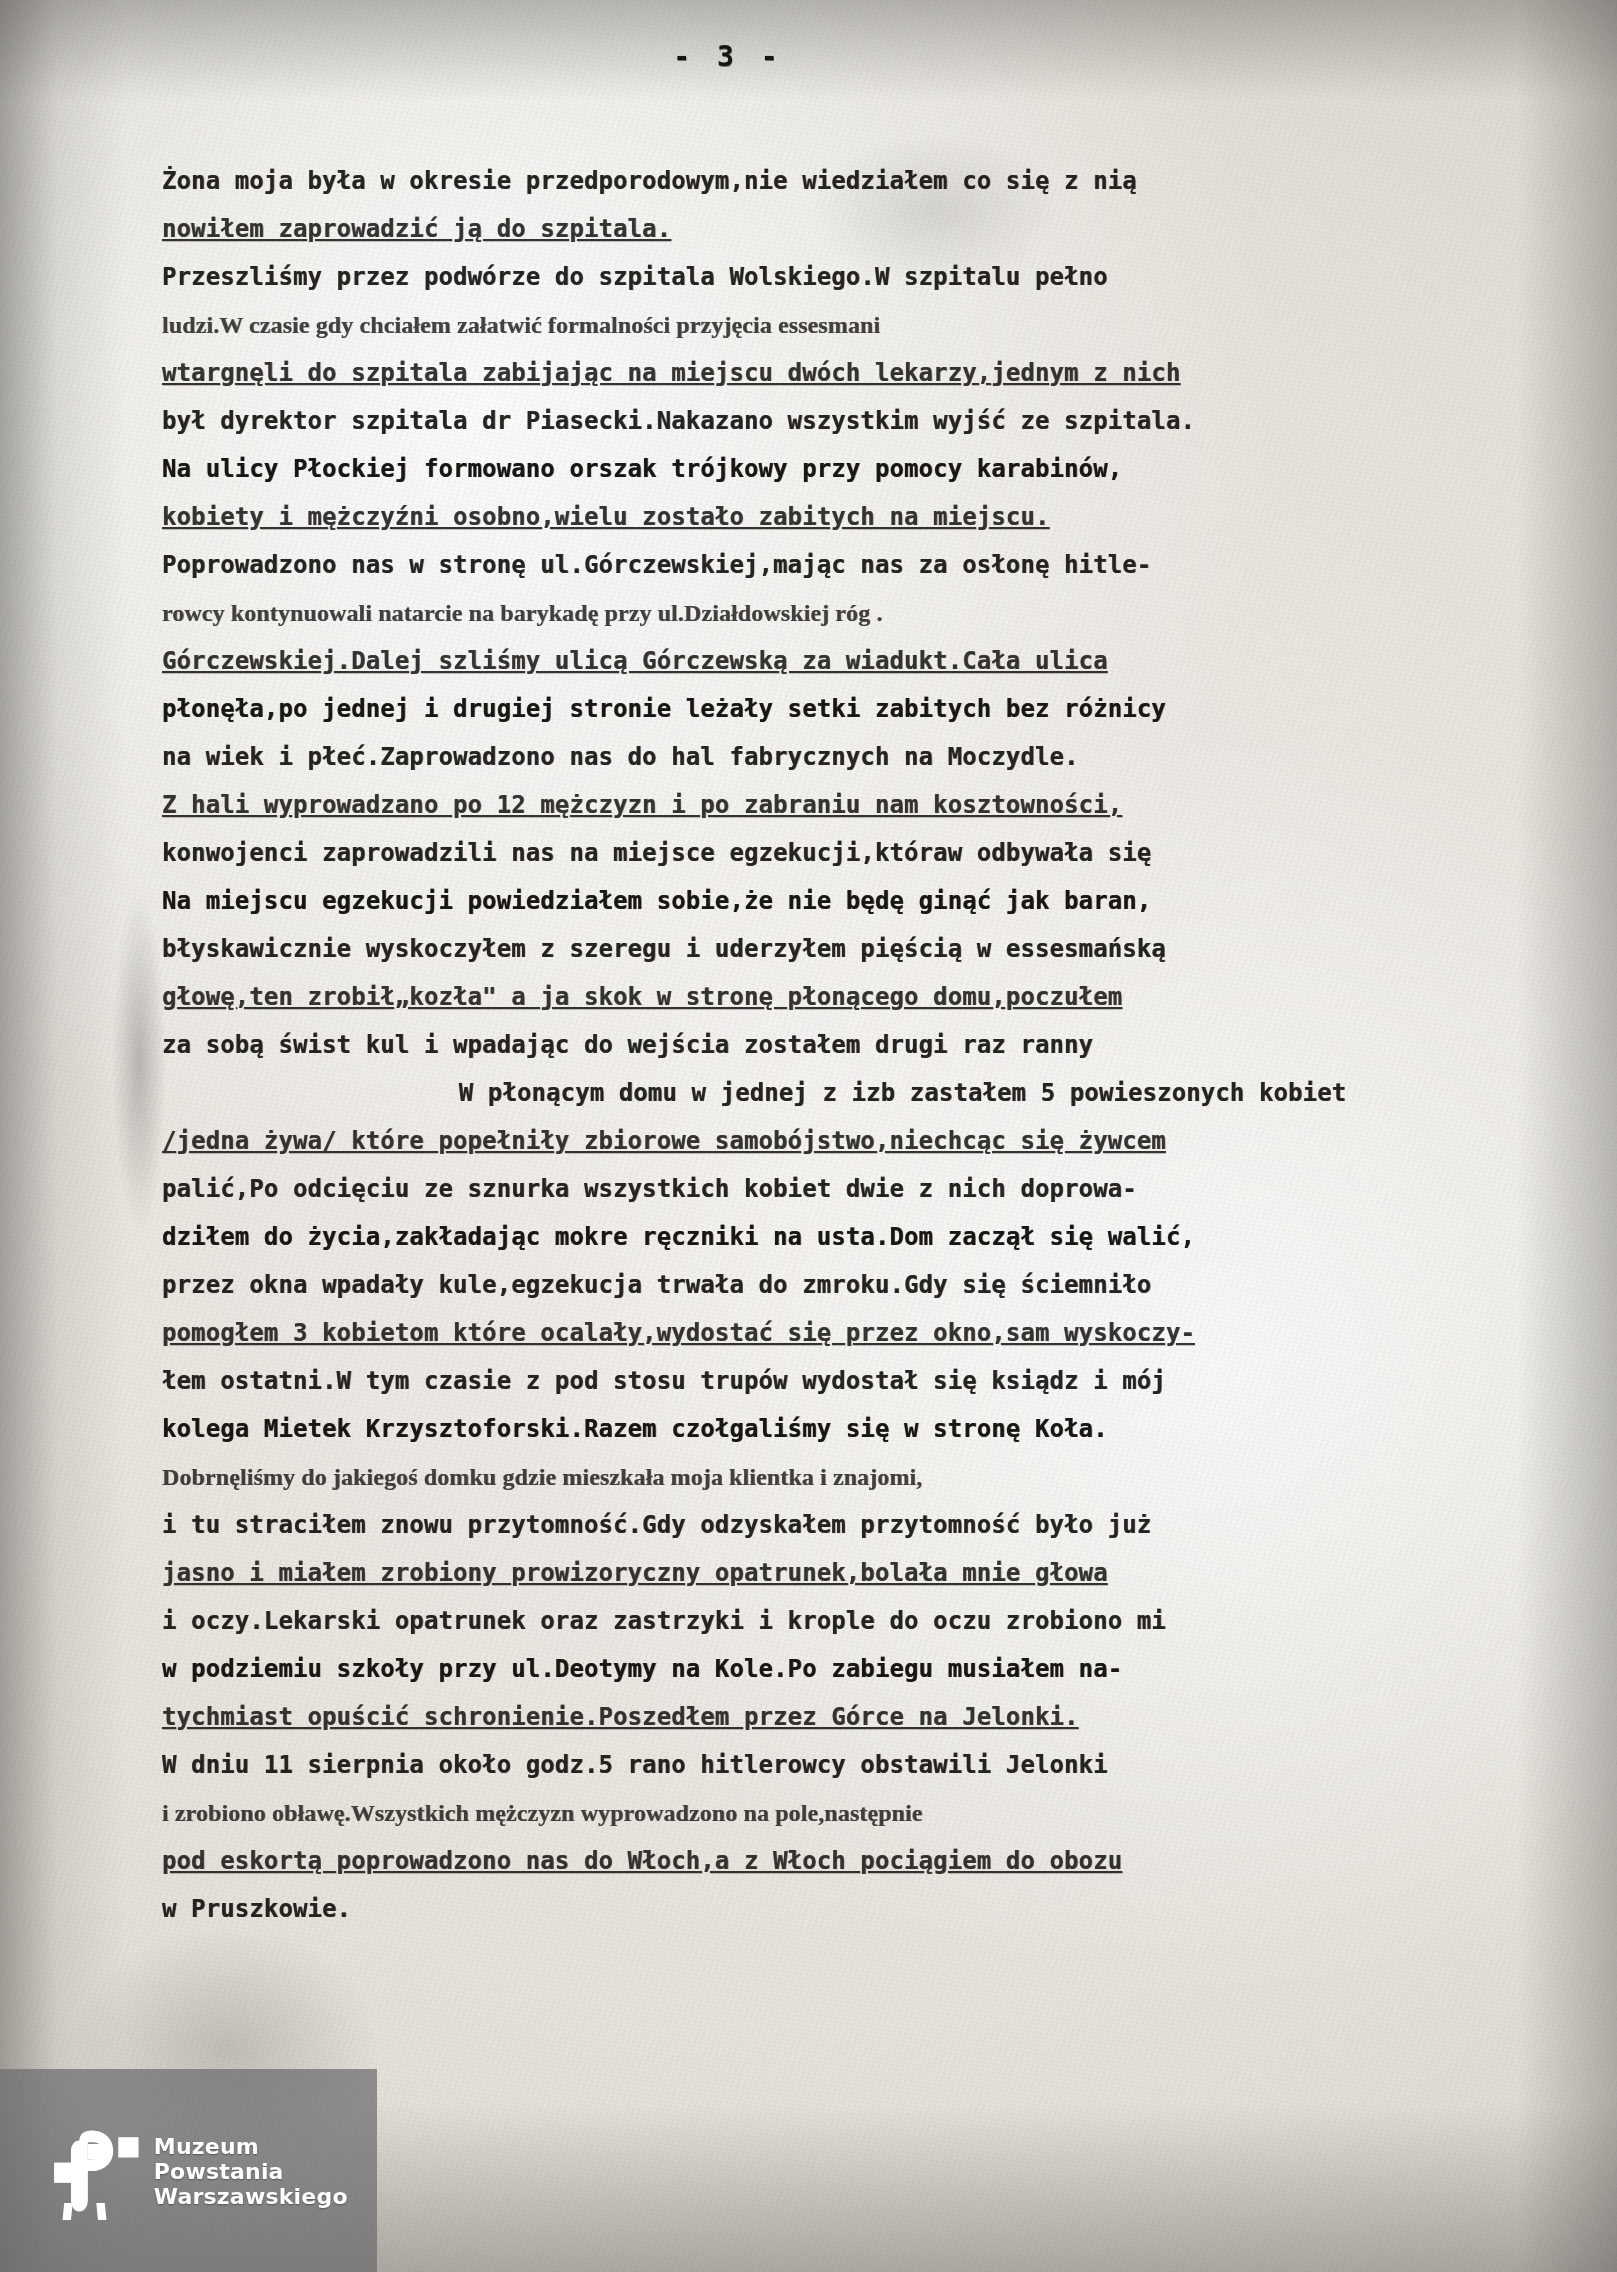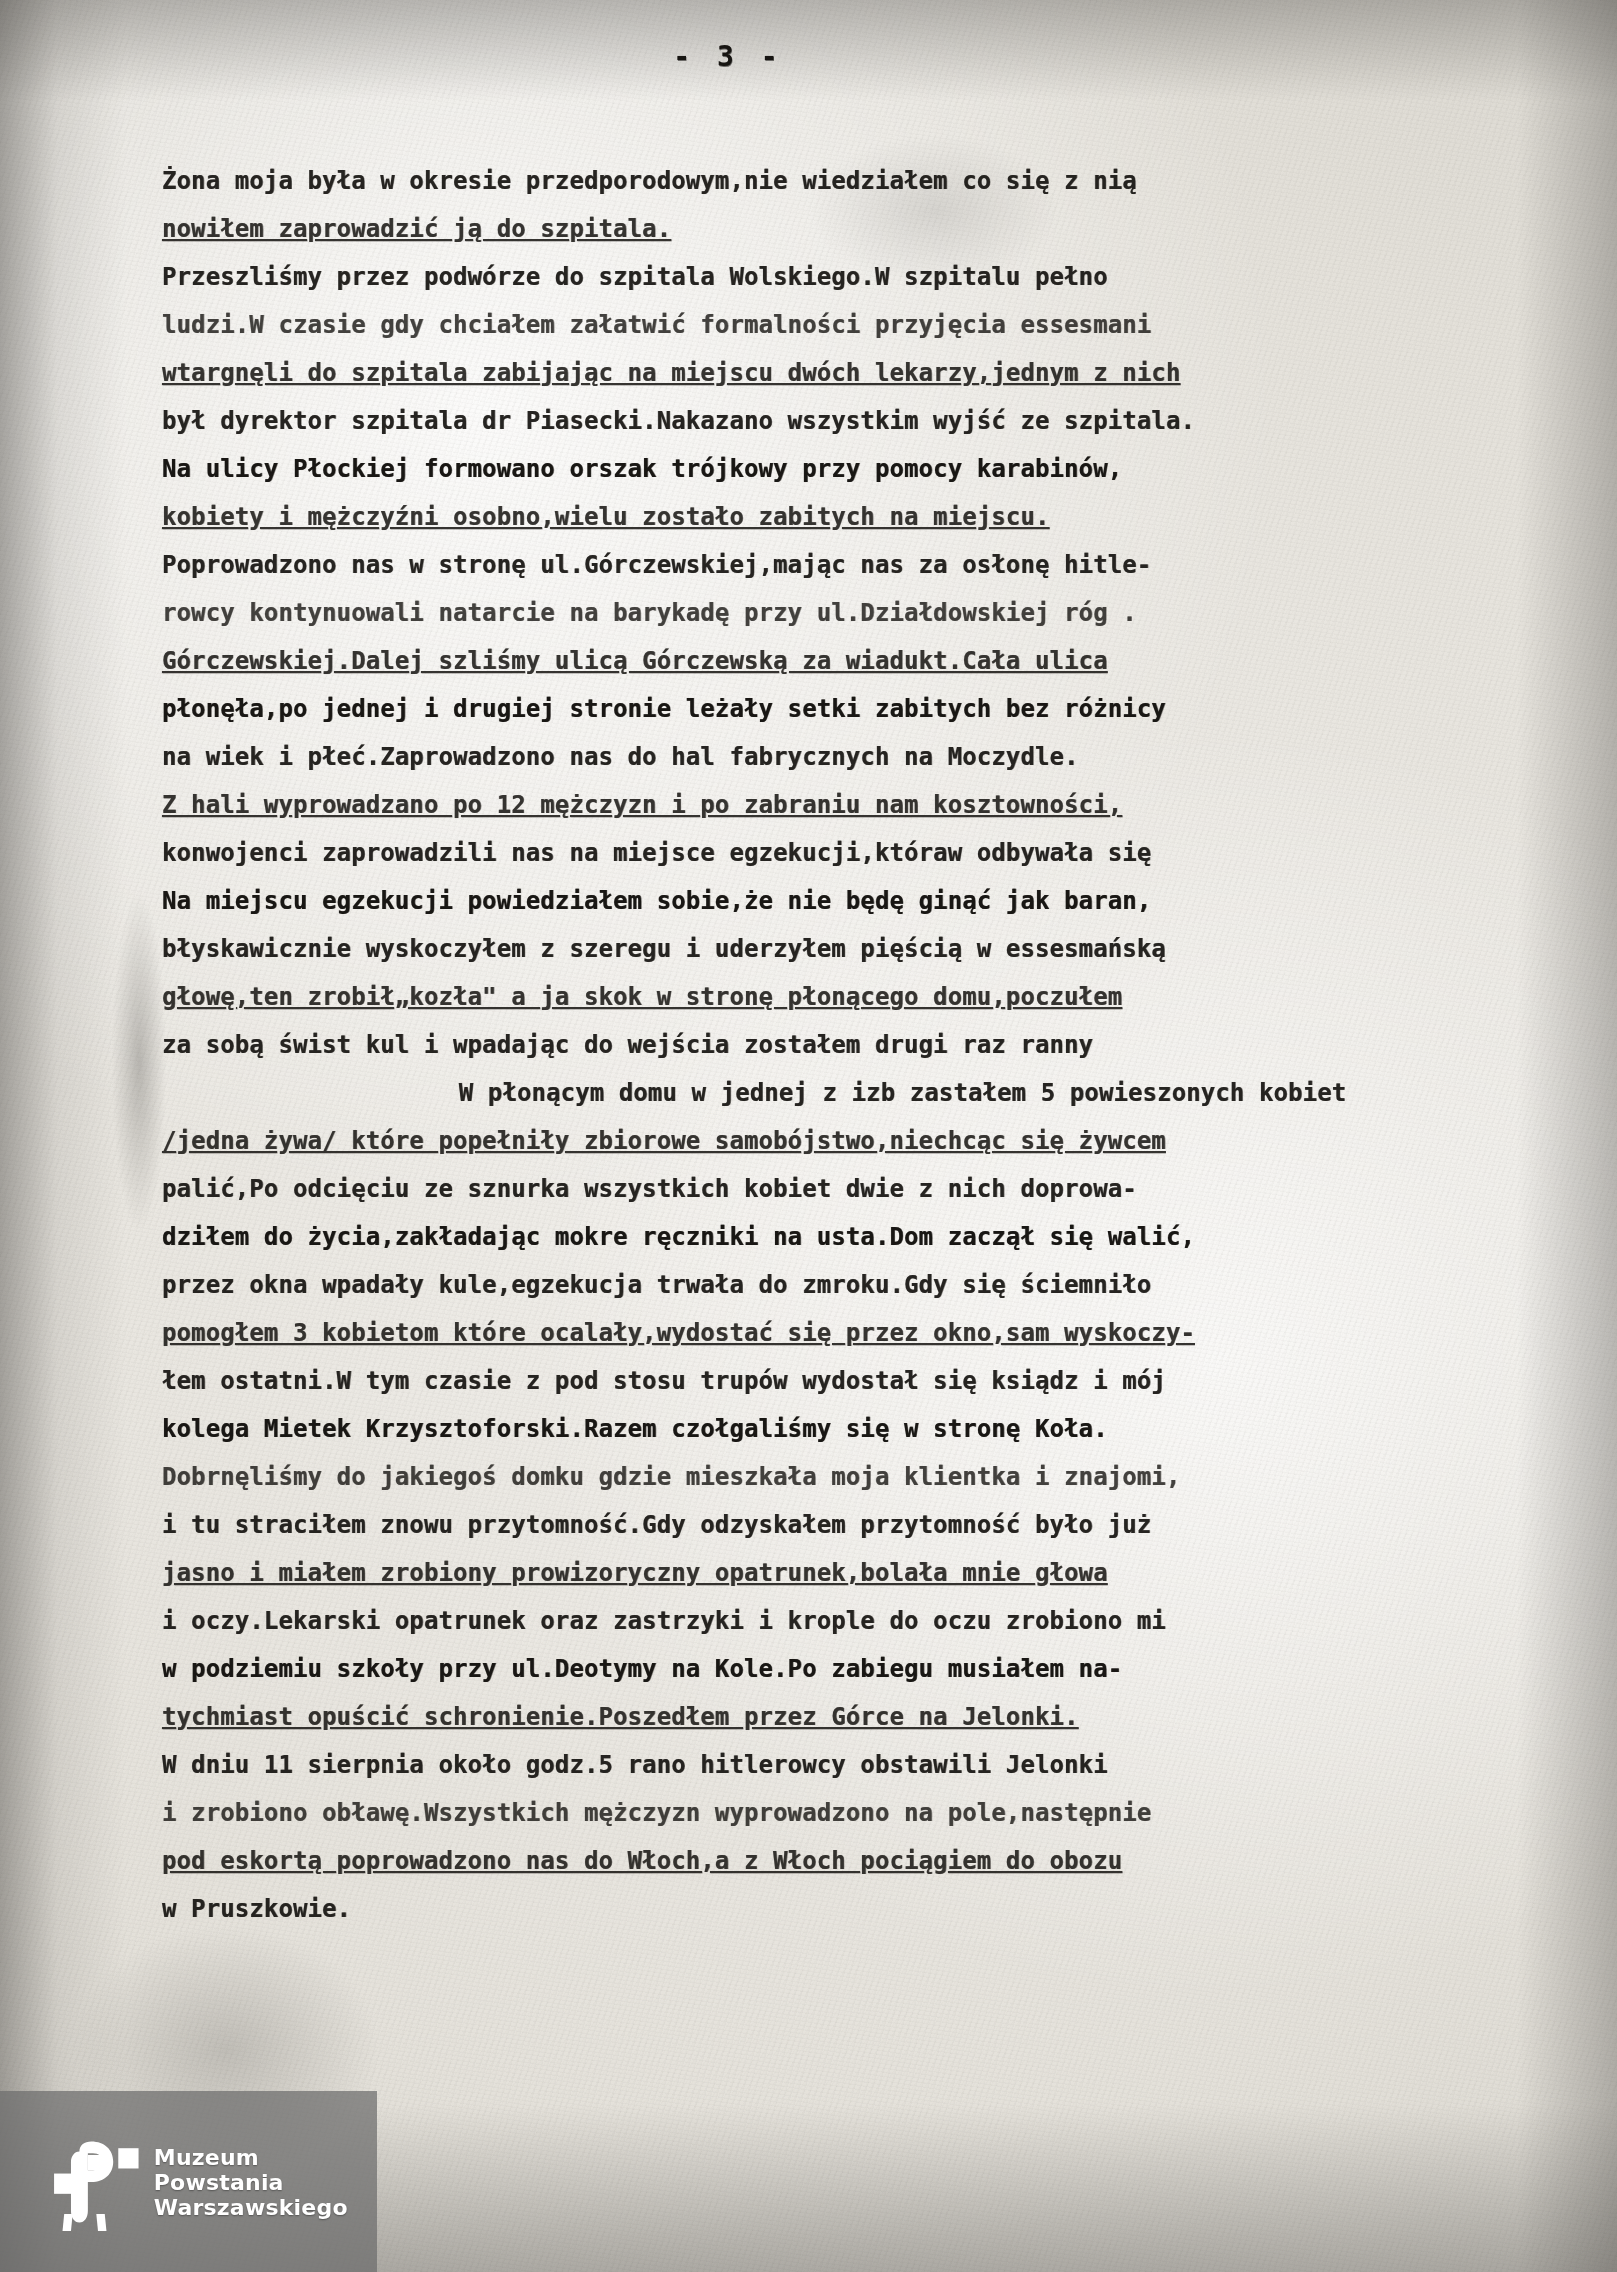--- a/index.html
+++ b/index.html
@@ -96,29 +96,29 @@
     white-space: pre;
     text-shadow:
       0.6px 0.4px 0 rgba(25,22,19,0.55),
       -0.3px 0.3px 0 rgba(25,22,19,0.30);
   }
   .ln.indent { padding-left: 99px; text-align: center; }
   
   .ink-1 { opacity: 0.93; }
   .ink-2 { opacity: 0.86; text-decoration: underline; }
   .ink-3 { opacity: 0.99; }
-  .ink-4 { opacity: 0.80; }
+  .ink-4 { opacity: 0.80; font-family: Liberation Serif, serif; }
 
   
   .watermark {
     position: absolute;
     left: 0;
     bottom: 0;
     width: 377px;
-    height: 182px;
+    height: 204px;
     background: rgba(108,108,108,0.72);
     display: flex;
     align-items: center;
     gap: 11.8px;
     padding-left: 54px;
     box-sizing: border-box;
   }
   .wm-logo { width: 88px; height: 98px; flex: none; }
   .wm-text {
     color: #ffffff;

